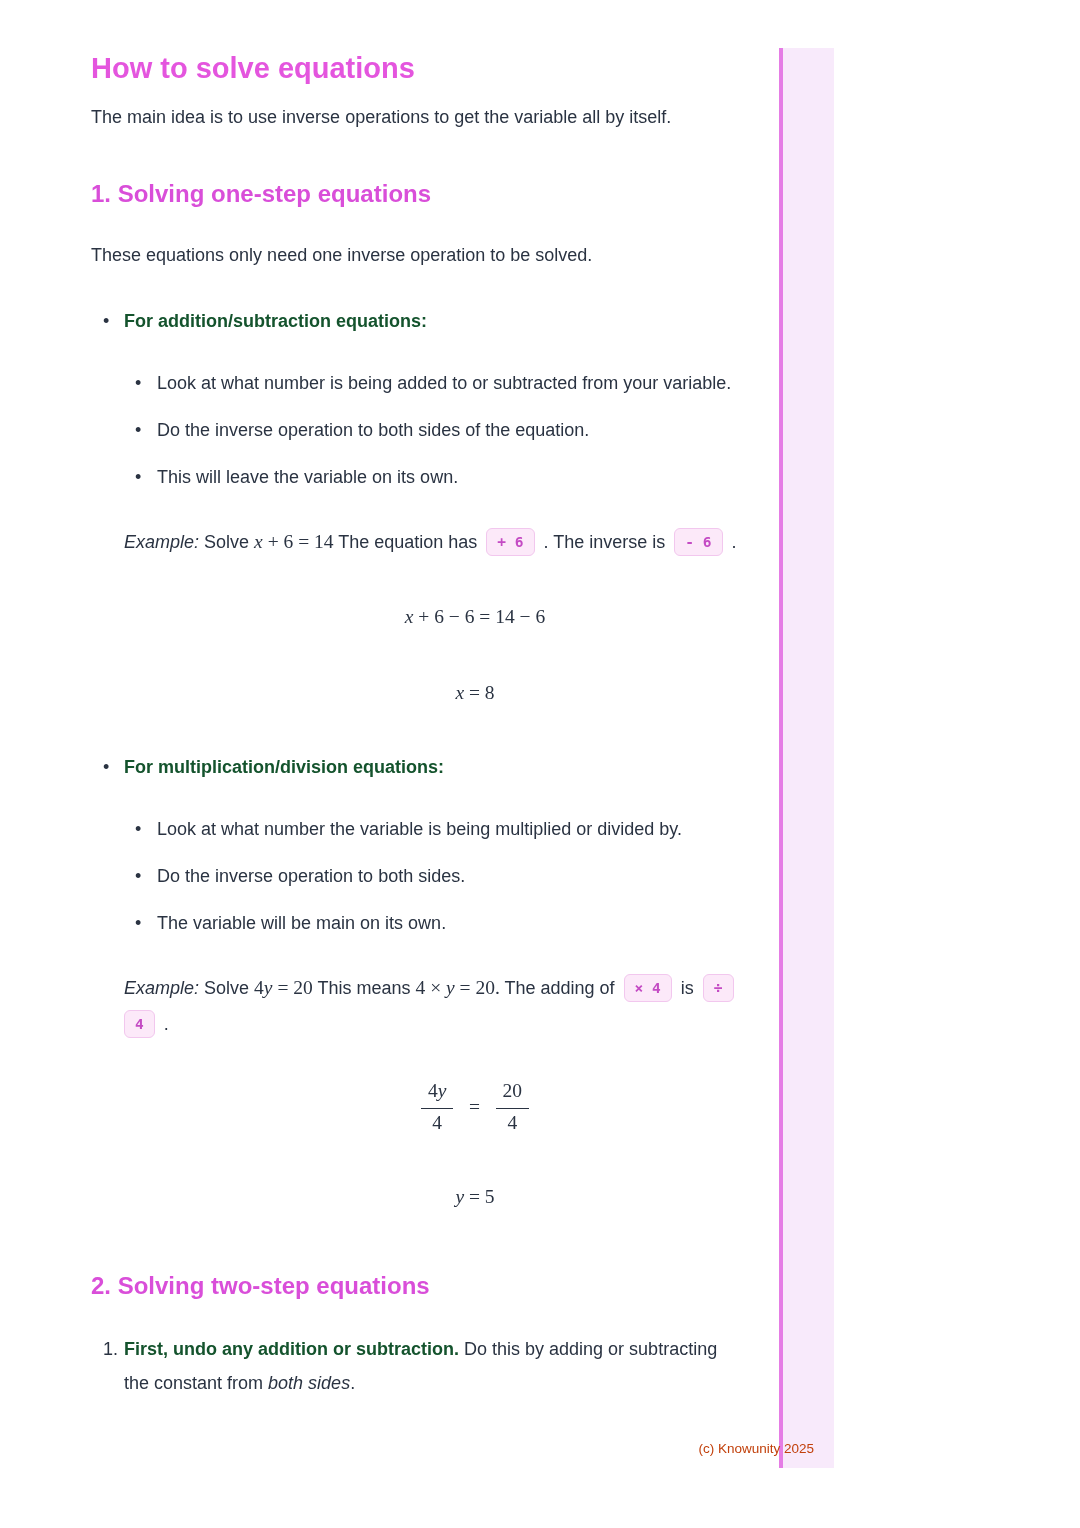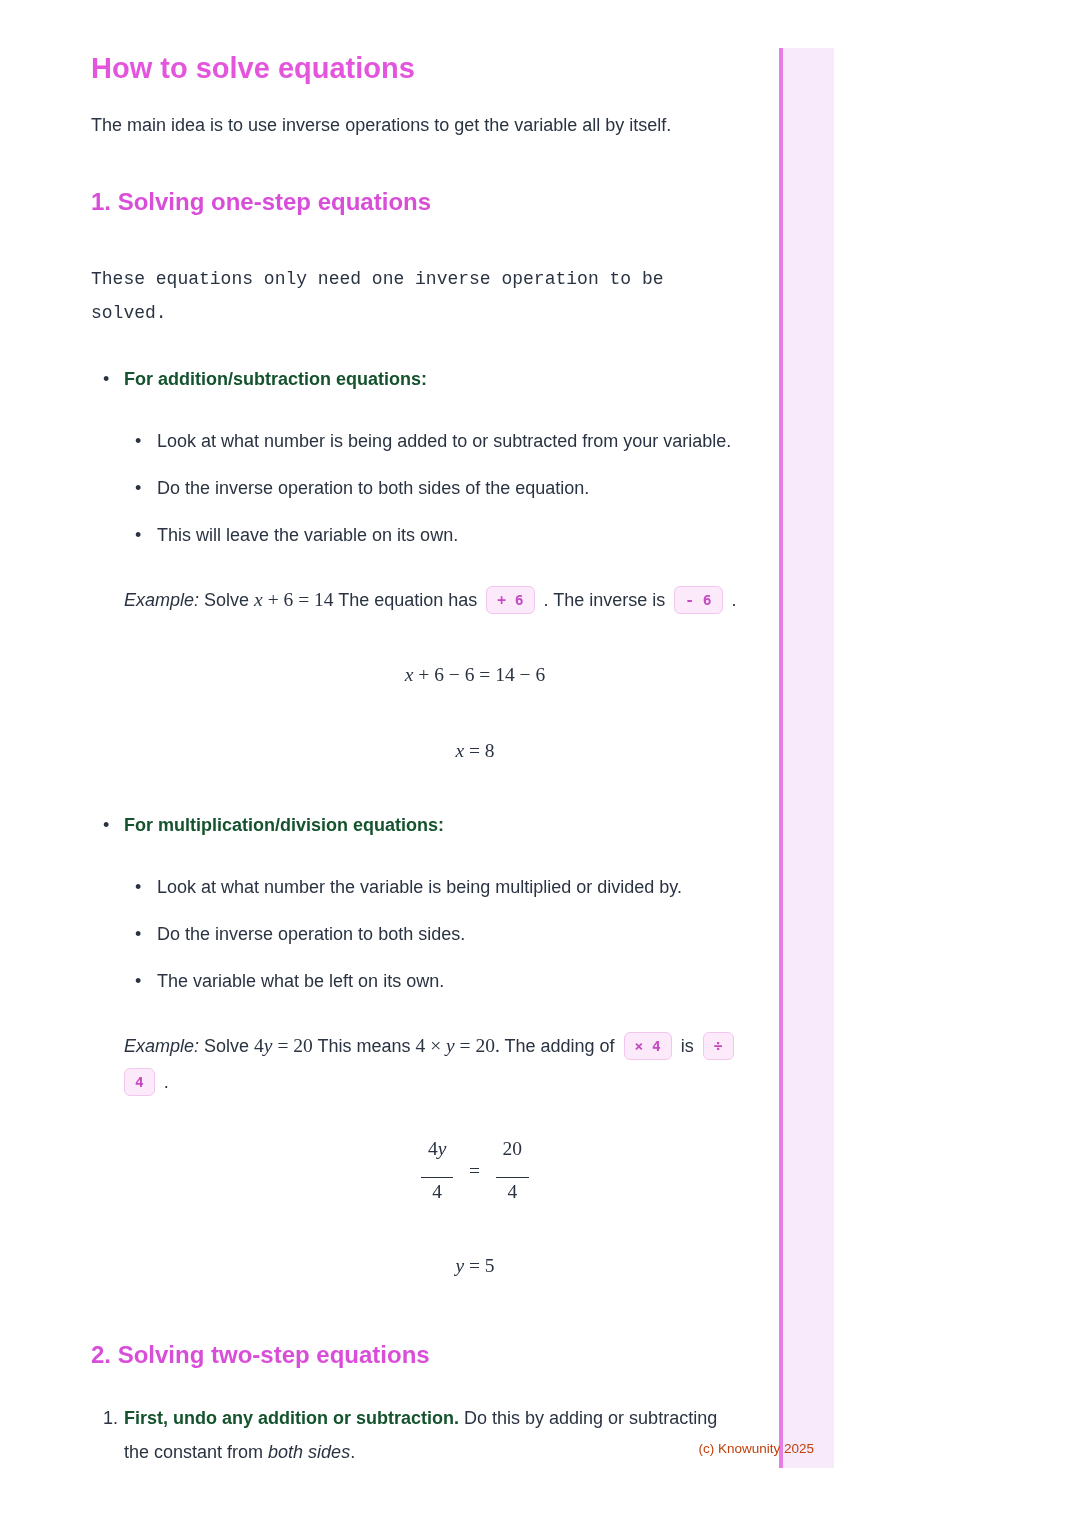--- a/index.html
+++ b/index.html
@@ -20,24 +20,24 @@
     border-left:4px solid #e57de5;
     z-index:0;
   }
   .content {
     position:relative; z-index:1;
     padding:50px 145px 0 91px;
   }
   h1 { font-size:29px; line-height:36px; font-weight:700; color:#e455de; }
   h2 { font-size:24px; line-height:32px; font-weight:700; color:#d94ed9; }
   .body { font-size:18px; line-height:34px; max-width:745px; }
-  .mt-intro { margin-top:22px; }
+  .mt-intro { margin-top:14px; }
   .mt-h2a  { margin-top:44px; }
   .mt-h2b  { margin-top:62px; }
-  .mt-p    { margin-top:44px;font-family:Liberation Mono, monospace; }
+  .mt-p    { margin-top:28px; }
   .mt-l1   { margin-top:32px; }
   .mt-sub  { margin-top:28px; }
   .mt-ex   { margin-top:30px; }
   .mt-work { margin-top:46px; }
   .mt-res1 { margin-top:54px; }
   .mt-lab2 { margin-top:46px; }
   .mt-frac { margin-top:38px; }
   .mt-res2 { margin-top:52px; }
   .mt-num  { margin-top:30px; }
 
@@ -69,21 +69,21 @@
     border:1px solid #f2c7ee;
     border-radius:6px;
     padding:2px 10px;
     margin:0 4px;
     line-height:22px;
     vertical-align:1px;
   }
 
   .frac-line { font-size:20px; }
   .frac { display:inline-block; vertical-align:middle; text-align:center; }
-  .frac .num { display:block; border-bottom:1.6px solid #2a3342; padding:0 7px 17px; }
+  .frac .num { display:block; border-bottom:1.6px solid #2a3342; padding:0 7px 6px; }
   .frac .den { display:block; padding-top:3px; }
   .frac-eq { display:inline-block; vertical-align:middle; margin:0 10px; }
 
   .footer {
     position:absolute; top:1441px; right:70px;
     font-size:13.5px; color:#c2410c;
     z-index:2;
   }
 </style>
 </head>
@@ -146,21 +146,21 @@
       <div class="li l2">
         <span class="marker"></span>
         <span class="text">Look at what number the variable is being multiplied or divided by.</span>
       </div>
       <div class="li l2">
         <span class="marker"></span>
         <span class="text">Do the inverse operation to both sides.</span>
       </div>
       <div class="li l2">
         <span class="marker"></span>
-        <span class="text">The variable what be left on its own.</span>
+        <span class="text">The variable will be main on its own.</span>
       </div>
     </div>
 
     <p class="example mt-ex">
       <span class="em">Example:</span>
       <span>Solve</span>
       <span class="math"><span>4</span><span class="mvar">y</span><span> = 20</span></span>
       <span>This means</span>
       <span class="math"><span>4 × </span><span class="mvar">y</span><span> = 20.</span></span>
       <span>The adding of</span>

